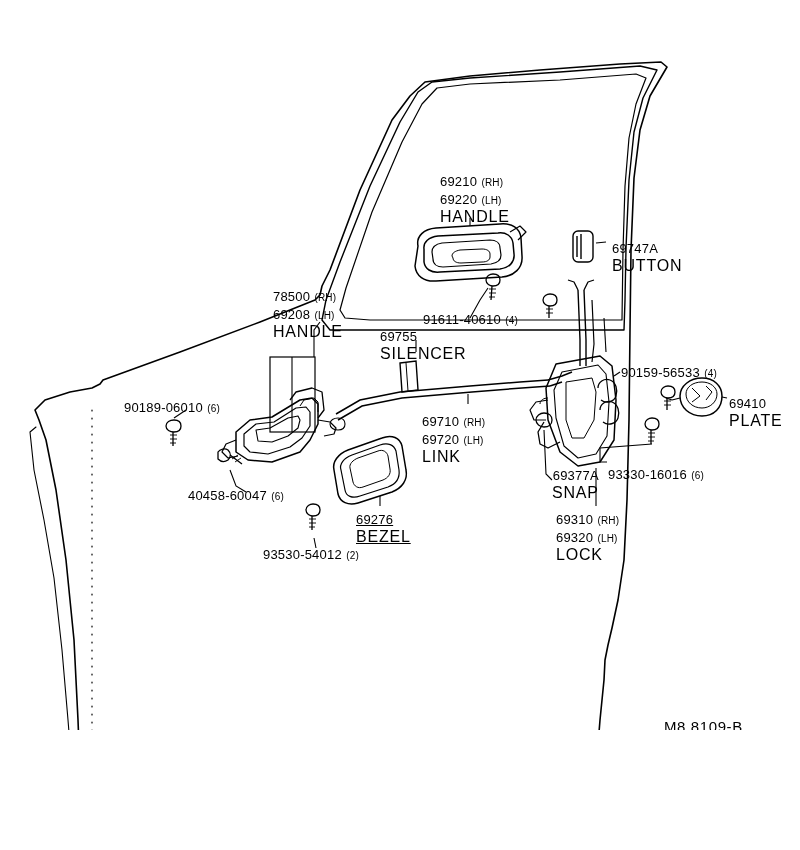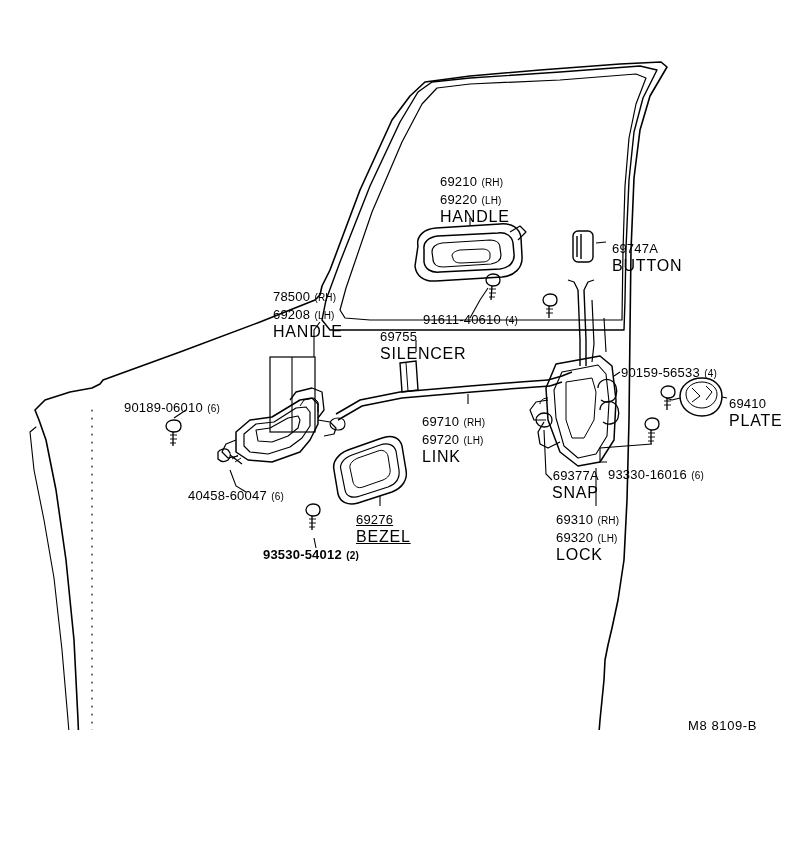--- a/index.html
+++ b/index.html
@@ -40,23 +40,23 @@
   .label .desc {
     font-size: 16px;
     letter-spacing: 0.8px;
   }
   .label .row {
     display: block;
   }
   .left { text-align: left; }
   #figcode {
     position: absolute;
-    left: 688px;
+    left: 664px;
     top: 718px;
-    font-size: 13px;
+    font-size: 15px;
     letter-spacing: 0.6px;
     color: #000000;
     font-family: "Liberation Sans", sans-serif;
   }
 </style>
 </head>
 <body>
 
 <div id="page">
 
@@ -284,19 +284,19 @@
       <span class="row"><span class="pn">69276</span></span>
       <span class="row"><span class="desc">BEZEL</span></span>
     </div>
 
     <div class="label left" style="left:556px; top:510px;">
       <span class="row"><span class="pn">69310</span> <span class="suffix">(RH)</span></span>
       <span class="row"><span class="pn">69320</span> <span class="suffix">(LH)</span></span>
       <span class="row"><span class="desc">LOCK</span></span>
     </div>
 
-    <div class="label left" style="left:263px; top:545px;font-weight:bold;">
+    <div class="label left" style="left:263px; top:545px;">
       <span class="row"><span class="pn">93530-54012</span> <span class="suffix">(2)</span></span>
     </div>
   </div>
 
   <div id="figcode">M8 8109-B</div>
 </div>
 
 </body></html>

